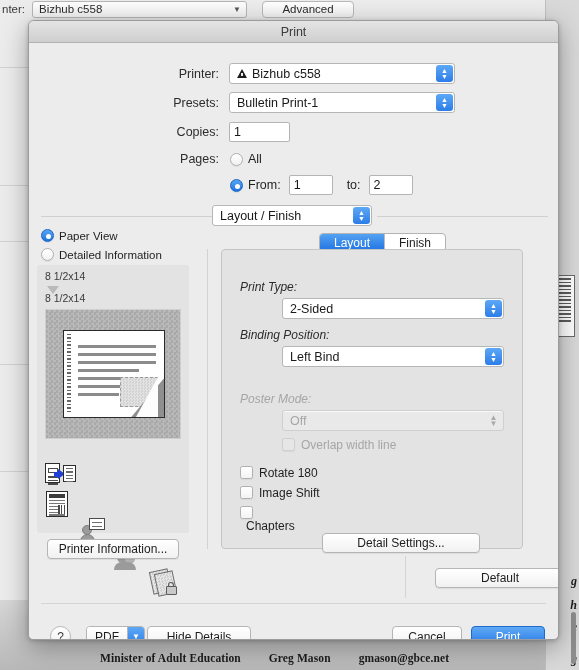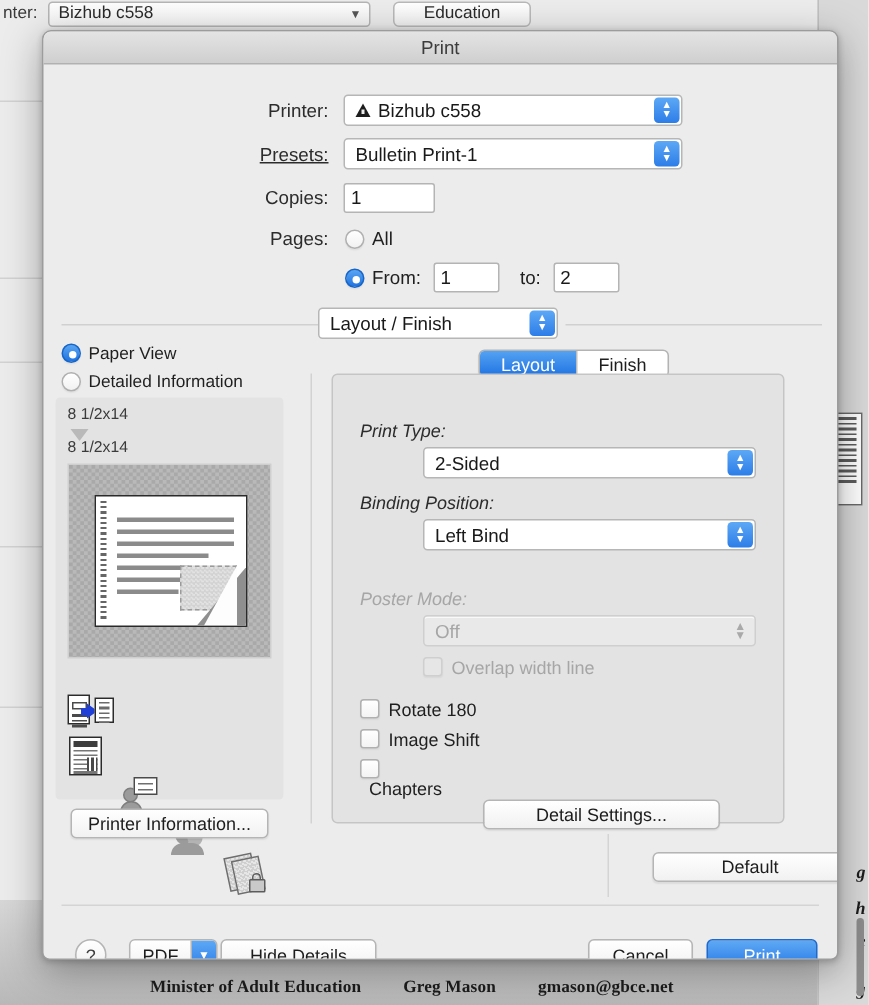--- a/index.html
+++ b/index.html
@@ -313,21 +313,21 @@
 <body>
 
 <div id="bg-window">
 
   <div class="bg-toprow">
     <span class="bg-lbl" style="position:absolute;left:2px;">nter:</span>
     <div class="bg-combo" style="position:absolute;left:32px;width:215px;">
       <span>Bizhub c558</span>
       <span class="chev">▼</span>
     </div>
-    <div class="bg-btn" style="position:absolute;left:262px;width:92px;">Education</div>
+    <div class="bg-btn" style="position:absolute;left:262px;width:92px;">Advanced</div>
   </div>
 
   <div class="bg-panel">
     <div class="bg-row bg-lbl" style="left:0;top:4px;">pies:</div>
 
     <div class="bg-hr" style="top:48px;"></div>
     <div class="bg-row bg-sec-title" style="left:0;top:57px;">ges to</div>
     <div class="bg-row" style="left:6px;top:78px;">All</div>
     <div class="bg-row" style="left:6px;top:99px;">Curre</div>
     <div class="bg-row" style="left:6px;top:120px;">Pages</div>
@@ -397,21 +397,21 @@
       <span class="warn-tri"></span>
       <span>Bizhub c558</span>
       <span class="stepper">
           <span>▲</span>
           <span>▼</span>
         </span>
     </div>
   </div>
 
   <div class="formrow" style="left:0;top:71px;width:531px;">
-    <span class="flabel" style="width:190px;text-decoration:underline;">Presets:</span>
+    <span class="flabel" style="width:190px;">Presets:</span>
     <div class="popup" style="margin-left:10px;width:226px;">
       <span>Bulletin Print-1</span>
       <span class="stepper">
           <span>▲</span>
           <span>▼</span>
         </span>
     </div>
   </div>
 
   <div class="formrow" style="left:0;top:101px;width:531px;">

